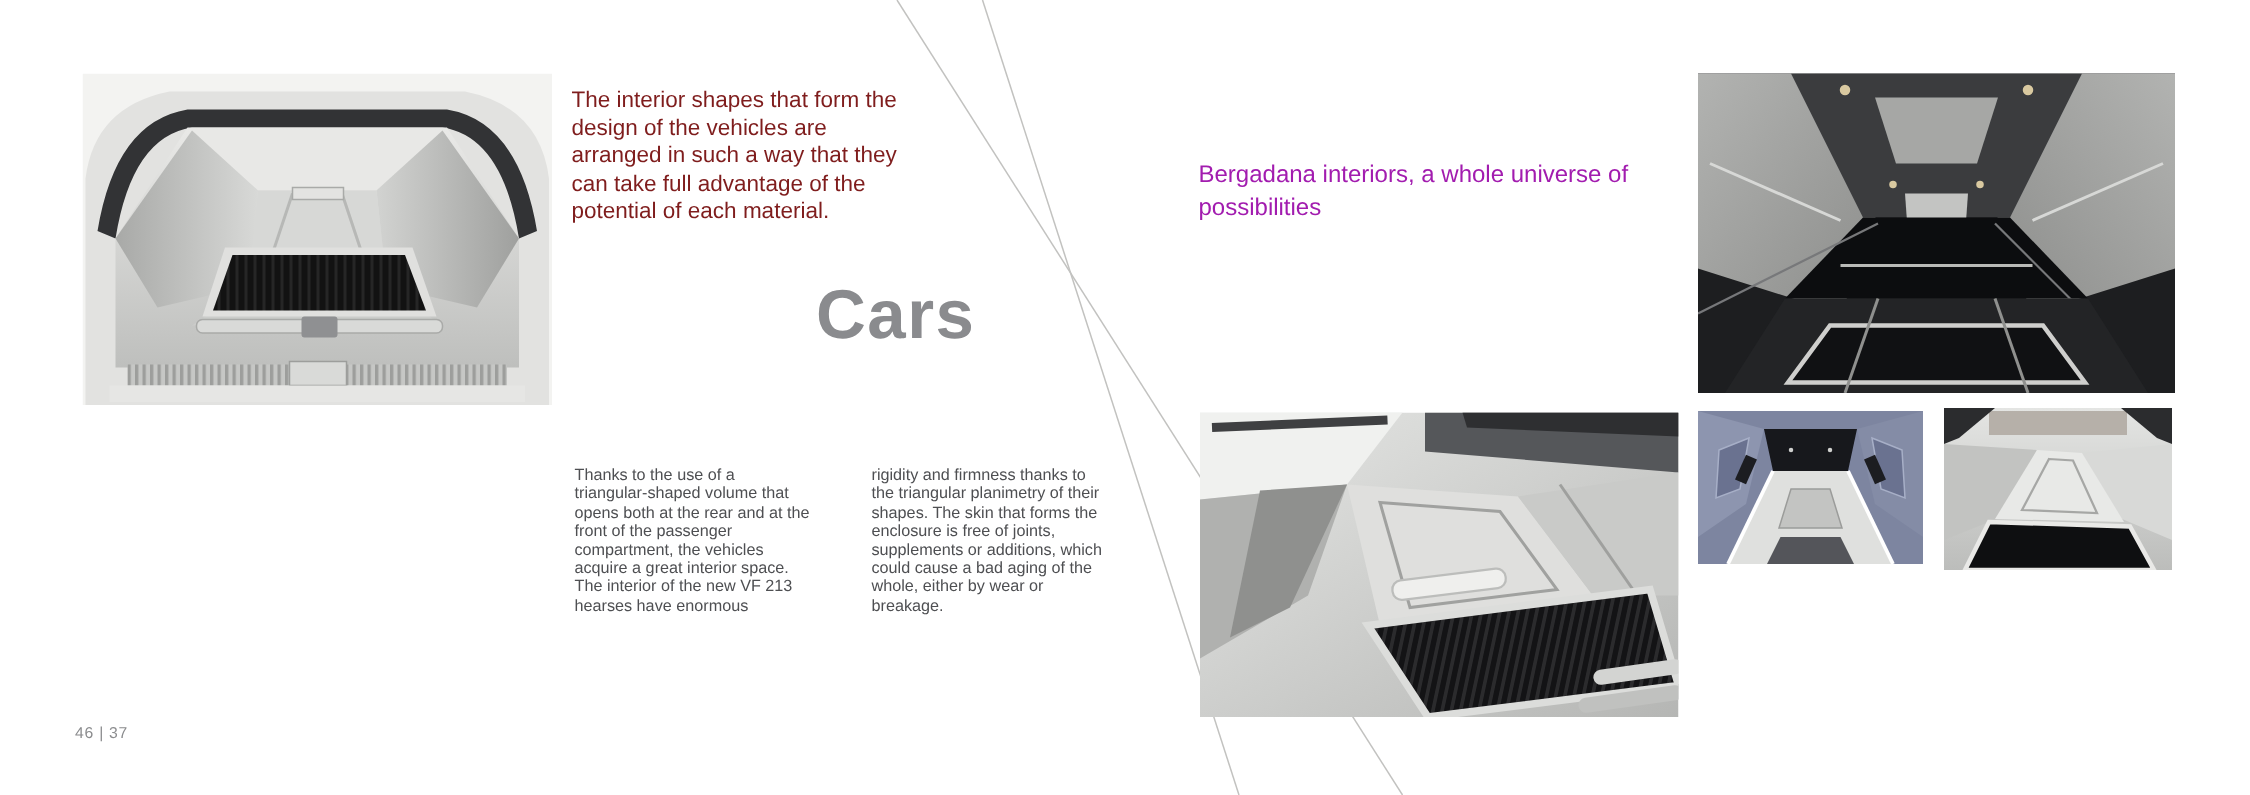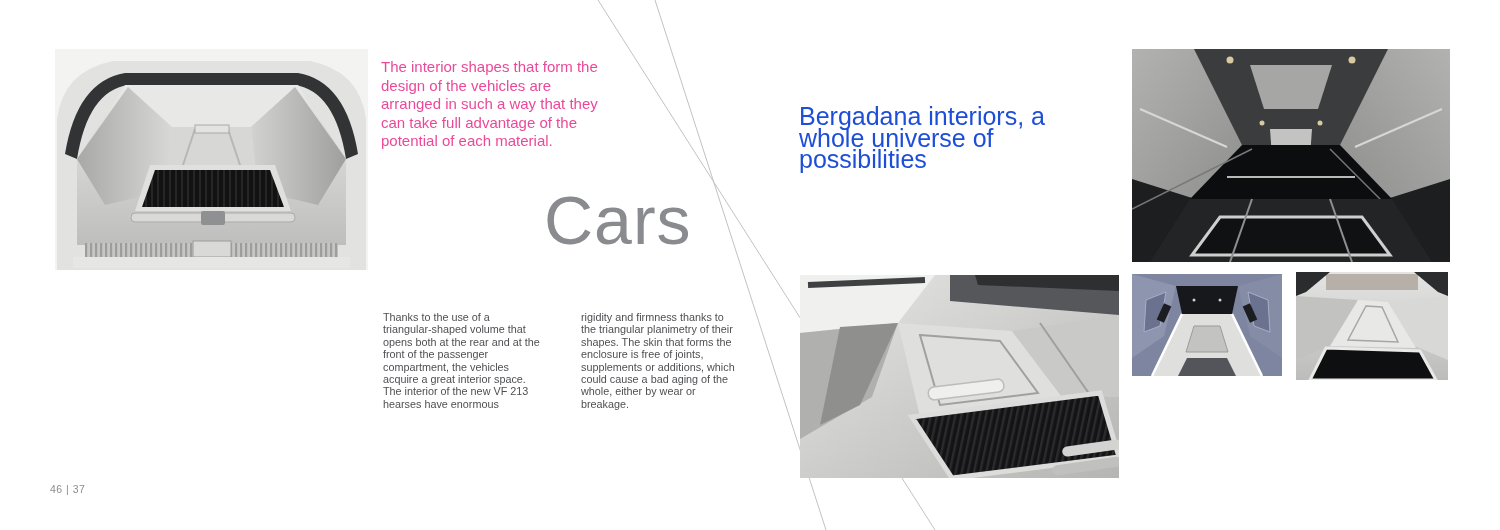--- a/index.html
+++ b/index.html
@@ -5,30 +5,30 @@
   html,body{margin:0;padding:0;background:#ffffff;}
   .page{
     position:relative;width:1500px;height:530px;background:#ffffff;
     overflow:hidden;font-family:"Liberation Sans",sans-serif;
   }
   .lines-overlay{position:absolute;left:0;top:0;width:1500px;height:530px;z-index:1;}
   .photo{position:absolute;z-index:2;display:block;}
   .textblock{position:absolute;z-index:3;}
   .intro{
     left:381px;top:58px;width:218px;
-    font-size:15px;line-height:18.5px;color:#ec4899;
+    font-size:15px;line-height:18.5px;color:#7f1d1d;
   }
   .section-title{
     left:544px;top:186px;
-    font-size:68px;line-height:1;font-weight:400;color:#8a8b8e;
+    font-size:46px;line-height:1;font-weight:700;color:#8a8b8e;
     letter-spacing:1px;
   }
   .right-heading{
     left:799px;top:106px;width:312px;
-    font-size:25px;line-height:21.5px;color:#1d4ed8;
+    font-size:16px;line-height:21.5px;color:#a21caf;
   }
   .col{
     top:311px;width:152px;
     font-size:10.8px;line-height:12.4px;color:#4e4f52;
   }
   .col p{margin:0 0 12px 0;}
   .col-1{left:218px;width:150px;}
   .col-2{left:383px;width:158px;}
   .col-3{left:546px;width:154px;margin-left:35px;}
   .folio{

